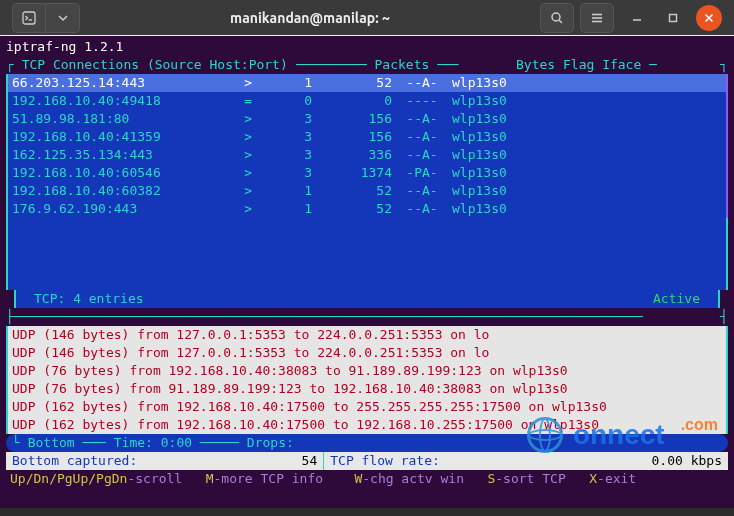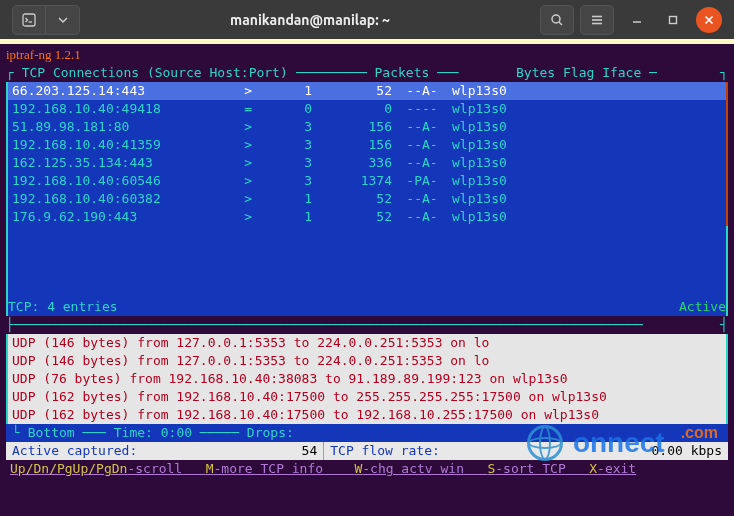--- a/index.html
+++ b/index.html
@@ -5,27 +5,27 @@
   * { margin: 0; padding: 0; box-sizing: border-box; }
   body {
     width: 734px;
     height: 516px;
     background: #2c2c2c;
     font-family: "DejaVu Sans Mono", "Courier New", monospace;
     font-size: 13px;
     overflow: hidden;
   }
   .titlebar {
-    height: 44px;
+    height: 36px;
     background: #3a3a3a;
     display: flex;
     align-items: center;
     padding: 0 12px;
     gap: 6px;
-    border-bottom: 5px solid #fef9c3;
+    border-bottom: 1px solid #fef9c3;
   }
   .tb-btn {
     width: 34px; height: 30px;
     border: 1px solid #555;
     border-radius: 5px;
     background: #454545;
     display: flex; align-items: center; justify-content: center;
     color: #ddd;
   }
   .tb-group { display: flex; gap: 0; }
@@ -49,53 +49,53 @@
   }
   .win-close { background: #e95420; color:#fff; }
   .terminal {
     background: #2d0a3a;
     height: calc(516px - 44px);
     padding: 2px 4px;
     color: #e6e6e6;
     line-height: 18px;
     position: relative;
   }
-  .appver { color: #f97316; padding-left: 2px; font-family: Liberation Serif, serif; }
+  .appver { color: #ffffff; padding-left: 2px; }
   .header-row {
     color: #2dd5c9;
     display: flex;
     white-space: pre;
     padding: 0 2px;
   }
   .rule { flex: 1; overflow: hidden; letter-spacing: -1px; }
   .tcp-table {
     background: #1436b8;
     color: #2dd5c9;
     border-left: 2px solid #2dd5c9;
-    border-right: 2px solid #c2410c;
+    border-right: 2px solid #8b5cf6;
     margin: 0 2px;
   }
   .tcp-row {
     display: grid;
     grid-template-columns: 220px 20px 60px 80px 60px 1fr;
     padding: 0 4px;
     white-space: pre;
   }
   .tcp-row.selected { background: #4a6fe0; color: #fff; }
   .tcp-row .c2, .tcp-row .c3, .tcp-row .c4 { text-align: right; }
   .tcp-row .c5 { text-align: center; }
   .tcp-summary {
     background: #1436b8;
     color: #2dd5c9;
     border-left: 2px solid #2dd5c9;
     border-right: 2px solid #2dd5c9;
-    margin: 0 2px;
+    margin: 0 10px;
     display: flex;
     justify-content: space-between;
-    padding: 0 0;
+    padding: 0 18px;
   }
   .tcp-summary .active { color: #29d96f; }
   .spacer {
     background: #1436b8;
     border-left: 2px solid #2dd5c9;
     border-right: 2px solid #2dd5c9;
     margin: 0 2px;
     height: 72px;
   }
   .udp-panel {
@@ -108,35 +108,35 @@
     position: relative;
   }
   .udp-line { white-space: pre; overflow: hidden; }
   .bar-bottom {
     background: #1436b8;
     color: #2dd5c9;
     margin: 0 2px;
     display: flex;
     padding: 0 6px;
     gap: 40px;
+    border-radius: 9px;
   }
   .bar-captured {
     background: #e8e8e8;
     color: #1436b8;
     margin: 0 2px;
     display: flex;
     padding: 0 6px;
   }
   .bar-captured .num { color: #000000; }
   .bar-captured .sep { width: 1px; background: #2dd5c9; margin: 0 6px; }
   .bar-help {
     color: #b17ad6;
     padding: 0 6px;
     white-space: pre;
-    text-decoration: underline;
   }
   .bar-help .y { color: #d4c24a; }
   .watermark {
     position: absolute;
     right: 16px;
     bottom: 54px;
     color: #2d8fd6;
     font-family: sans-serif;
     font-size: 28px;
     font-weight: 800;
@@ -244,30 +244,31 @@
   </div>
 
   <div class="header-row">
     <span>├</span><span class="rule">────────────────────────────────────────────────────────────────────────────────────────────</span><span>┤</span>
   </div>
 
   <div class="udp-panel" id="udp-body">
       <div class="udp-line">UDP (146 bytes) from 127.0.0.1:5353 to 224.0.0.251:5353 on lo</div>
       <div class="udp-line">UDP (146 bytes) from 127.0.0.1:5353 to 224.0.0.251:5353 on lo</div>
       <div class="udp-line">UDP (76 bytes) from 192.168.10.40:38083 to 91.189.89.199:123 on wlp13s0</div>
+      <div class="udp-line">UDP (76 bytes) from 91.189.89.199:123 to 192.168.10.40:38083 on wlp13s0</div>
       <div class="udp-line">UDP (162 bytes) from 192.168.10.40:17500 to 255.255.255.255:17500 on wlp13s0</div>
       <div class="udp-line">UDP (162 bytes) from 192.168.10.40:17500 to 192.168.10.255:17500 on wlp13s0</div>
     </div>
 
   <div class="bar-bottom">
     <span>└ <span>Bottom</span> ─── <span>Time:</span>   <span>0:00</span> ───── <span>Drops:</span></span>
   </div>
 
   <div class="bar-captured">
-    <span>Active captured:</span>
+    <span>Bottom captured:</span>
     <span style="flex:0 0 180px; text-align:right;" class="num">54</span>
     <span class="sep"></span>
     <span>TCP flow rate:</span>
     <span style="flex:1; text-align:right;" class="num">0.00 kbps</span>
   </div>
 
   <div class="bar-help"><span class="y">Up/Dn/PgUp/PgDn</span><span>-scroll</span>   <span class="y">M</span><span>-more TCP info</span>    <span class="y">W</span><span>-chg actv win</span>   <span class="y">S</span><span>-sort TCP</span>   <span class="y">X</span><span>-exit</span></div>
 
   <div class="watermark">
     <span class="wm-globe"></span>

